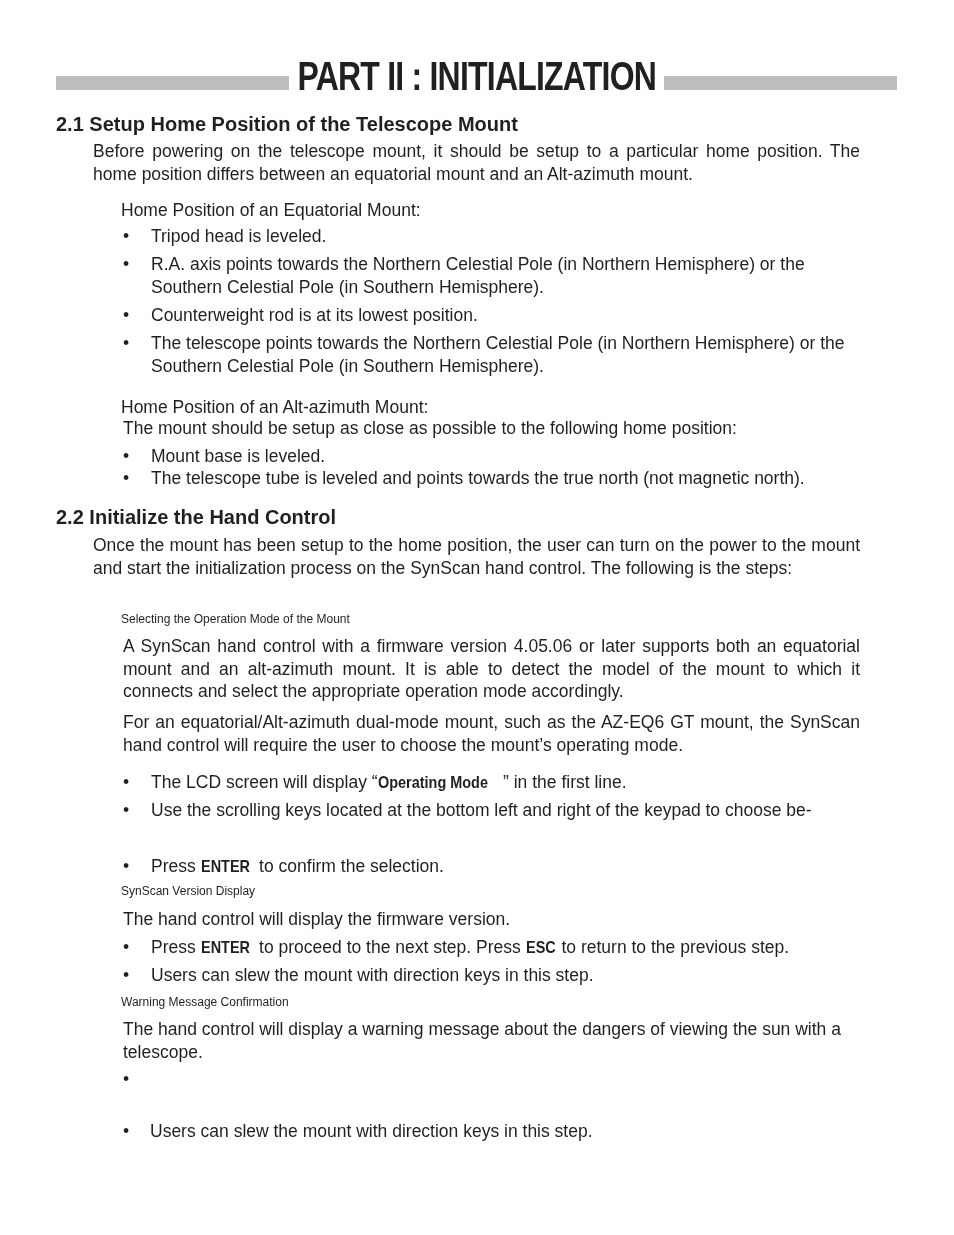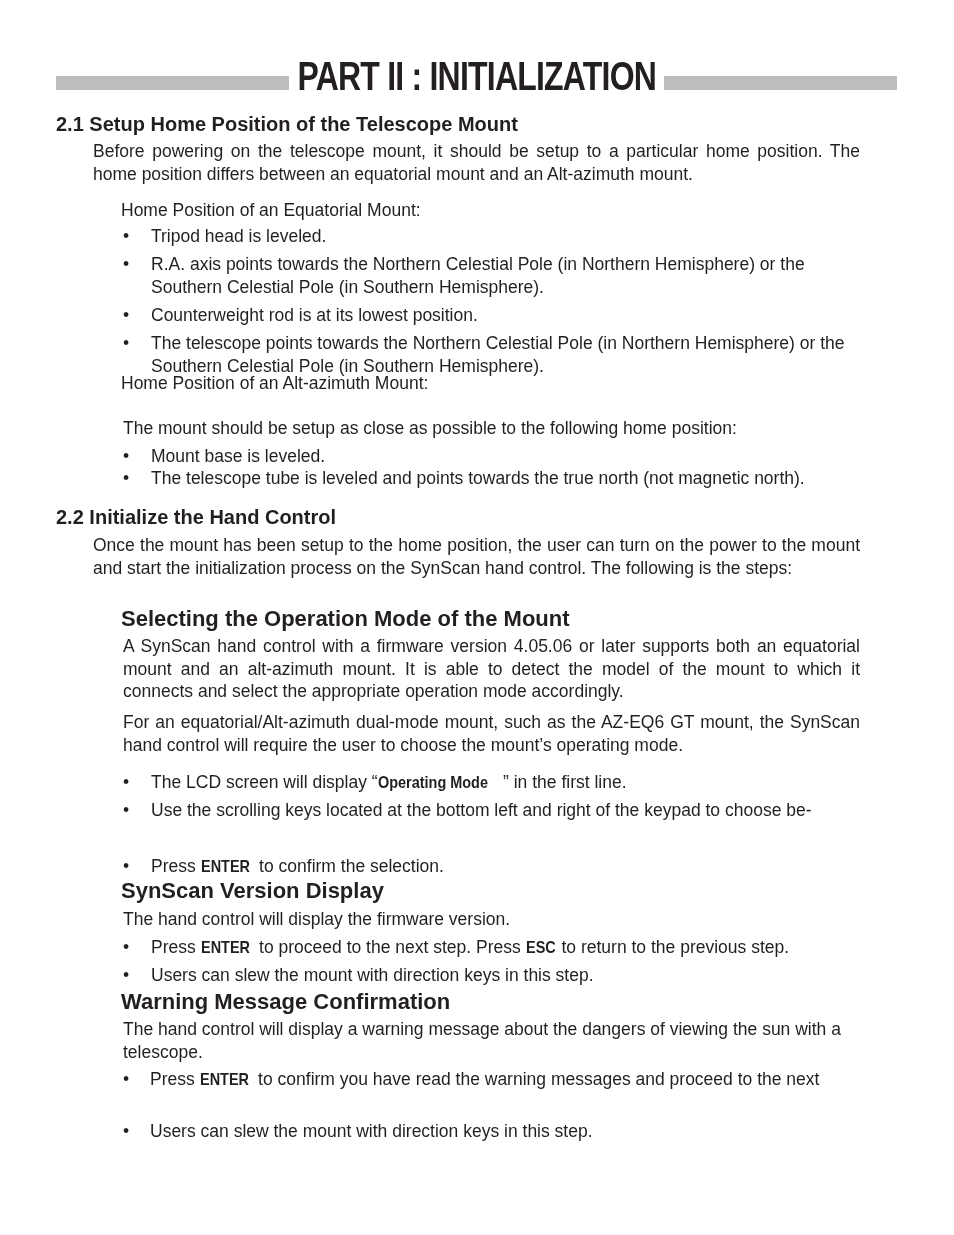--- a/index.html
+++ b/index.html
@@ -14,21 +14,21 @@
   }
   .title-bar { flex: 1; height: 14px; background: #bebebe; margin-top: 14px; }
   .title-text {
     font-family: "Liberation Sans", sans-serif; font-weight: bold;
     font-size: 41px; letter-spacing: -1px; padding: 0 10px;
     transform: scaleX(0.78); transform-origin: center; white-space: nowrap;
     margin: 0 -52px; color: #231f20; line-height: 40px;
   }
   .abs { position: absolute; }
   .h2 { font-weight: bold; font-size: 20px; }
-  .h3 { font-weight: bold; font-size: 22px; }
+  .h3 { font-weight: normal; font-size: 12px; }
   p { margin: 0; }
   .para { text-align: justify; }
   .bul { position: absolute; }
   .bul .dot { position: absolute; left: 0; top: 0; }
   .bul .txt { position: absolute; left: 28px; top: 0; }
   .kw {
     font-family: "Liberation Sans", sans-serif; font-weight: bold; font-size: 17px;
     display: inline-block; transform: scaleX(0.85); transform-origin: left center;
     margin-right: -4px;
   }
@@ -57,21 +57,21 @@
 </div>
 <div class="bul" style="left:123px; top:304px; width:740px;">
   <span class="dot">•</span>
   <span class="txt" style="width:710px;">Counterweight rod is at its lowest position.</span>
 </div>
 <div class="bul" style="left:123px; top:332px; width:740px;">
   <span class="dot">•</span>
   <span class="txt" style="width:712px;">The telescope points towards the Northern Celestial Pole (in Northern Hemisphere) or the Southern Celestial Pole (in Southern Hemisphere).</span>
 </div>
 
-<div class="abs" style="left:121px; top:372px;">Home Position of an Alt-azimuth Mount:</div>
+<div class="abs" style="left:121px; top:396px;">Home Position of an Alt-azimuth Mount:</div>
 <div class="abs" style="left:123px; top:417px;">The mount should be setup as close as possible to the following home position:</div>
 
 <div class="bul" style="left:123px; top:445px; width:740px;">
   <span class="dot">•</span>
   <span class="txt" style="width:710px;">Mount base is leveled.</span>
 </div>
 <div class="bul" style="left:123px; top:467px; width:760px;">
   <span class="dot">•</span>
   <span class="txt" style="width:730px; white-space:nowrap;">The telescope tube is leveled and points towards the true north (not magnetic north).</span>
 </div>
@@ -107,19 +107,18 @@
 <div class="bul" style="left:123px; top:964px; width:740px;">
   <span class="dot">•</span>
   <span class="txt" style="width:710px;">Users can slew the mount with direction keys in this step.</span>
 </div>
 
 <div class="abs h3" style="left:121px; top:991px;">Warning Message Confirmation</div>
 <p class="abs" style="left:123px; top:1018px; width:740px;">The hand control will display a warning message about the dangers of viewing the sun with a telescope.</p>
 <div class="bul" style="left:123px; top:1068px; width:740px;">
   <span class="dot">•</span>
   <span class="txt" style="left:27px; width:712px;">
-    <span style="display:block; white-space:nowrap;"><span>Press </span><span class="kw">ENTER</span><span> to confirm you have read the warning messages and proceed to the next</span></span>
   </span>
 </div>
 <div class="bul" style="left:123px; top:1120px; width:740px;">
   <span class="dot">•</span>
   <span class="txt" style="left:27px; width:712px;">Users can slew the mount with direction keys in this step.</span>
 </div>
 
 </body></html>

